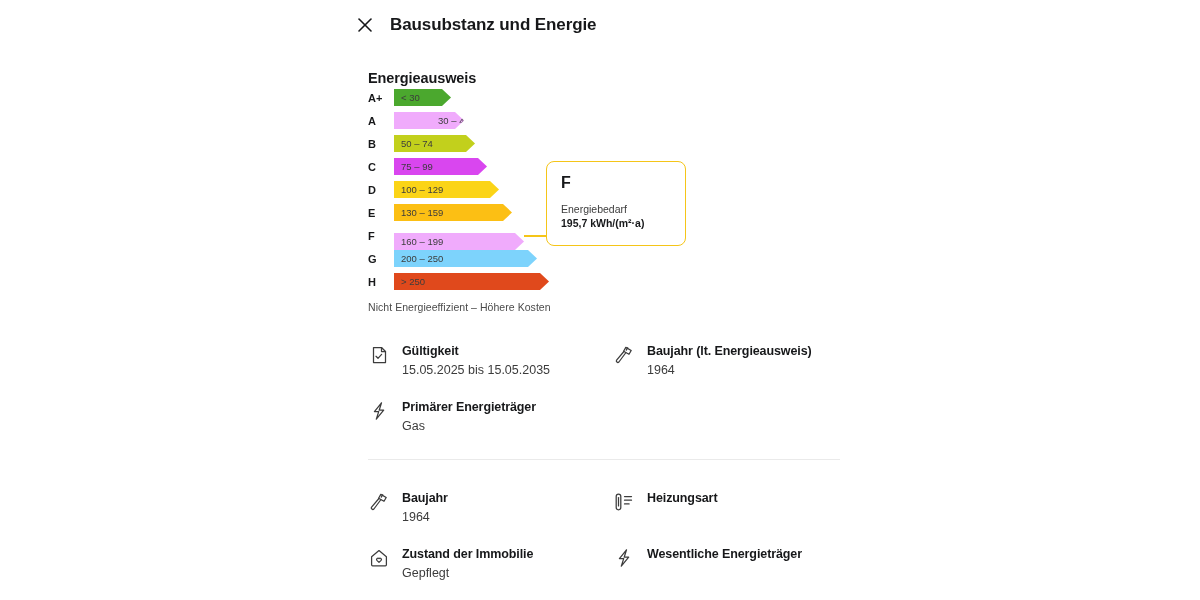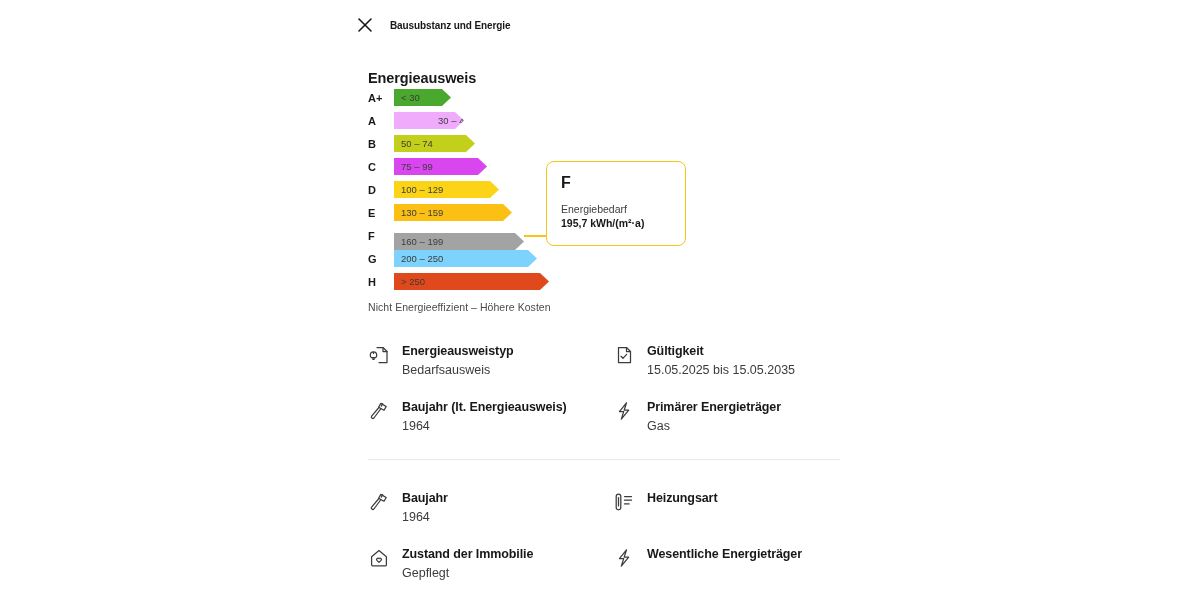--- a/index.html
+++ b/index.html
@@ -89,21 +89,21 @@
     width: 22px;
     height: 22px;
     display: flex;
     align-items: center;
     justify-content: center;
     cursor: pointer;
     flex: none;
   }
   .close-btn svg { display: block; }
   .panel-title {
-    font-size: 10px;
+    font-size: 17px;
     font-weight: bold;
     color: #17181a;
     letter-spacing: -0.1px;
   }
 
   
   .panel-body {
     padding: 0 28px 0 28px;
   }
   .section-title {
@@ -307,21 +307,21 @@
           </div>
         </div>
         <div class="scale-row">
           <div class="scale-letter">E</div>
           <div class="scale-bar" style="width: 118px; background: rgb(252, 191, 20);">
             <span class="range-text">130 – 159</span>
           </div>
         </div>
         <div class="scale-row">
           <div class="scale-letter">F</div>
-          <div class="scale-bar" style="width: 130px; background: #a3a3a3; margin-top: 12px;">
+          <div class="scale-bar" style="width: 130px; background: #f0abfc; margin-top: 12px;">
             <span class="range-text">160 – 199</span>
           </div>
         </div>
         <div class="scale-row">
           <div class="scale-letter">G</div>
           <div class="scale-bar" style="width: 143px; background: #7dd3fc;">
             <span class="range-text">200 – 250</span>
           </div>
         </div>
         <div class="scale-row">
@@ -339,35 +339,20 @@
       </div>
     </div>
 
     <div class="scale-caption bottom">Nicht Energieeffizient – Höhere Kosten</div>
 
     <div class="details-block">
       <div class="details-grid" id="details-grid-one">
           <div class="detail-item">
             <div class="detail-icon">
               <svg viewBox="0 0 22 22" fill="none" stroke="currentColor" stroke-width="1.25" stroke-linecap="round" stroke-linejoin="round">
-                <path d="M9 3.5h6l4 4v11h-8"></path>
-                <path d="M15 3.5v4h4"></path>
-                <circle cx="5.5" cy="11" r="3.2"></circle>
-                <path d="M4.3 13.6h2.4M4.8 15.3h1.4"></path>
-                <path d="M5.5 8.6v1"></path>
-              </svg>
-            </div>
-            <div class="detail-texts">
-              <div class="detail-label">Energieausweistyp</div>
-              <div class="detail-value">Bedarfsausweis</div>
-            </div>
-          </div>
-          <div class="detail-item">
-            <div class="detail-icon">
-              <svg viewBox="0 0 22 22" fill="none" stroke="currentColor" stroke-width="1.25" stroke-linecap="round" stroke-linejoin="round">
                 <path d="M5.5 3.5h8l4 4v11h-12z"></path>
                 <path d="M13.5 3.5v4h4"></path>
                 <path d="M8 12.3l2 2 3.6-4"></path>
               </svg>
             </div>
             <div class="detail-texts">
               <div class="detail-label">Gültigkeit</div>
               <div class="detail-value">15.05.2025 bis 15.05.2035</div>
             </div>
           </div>

